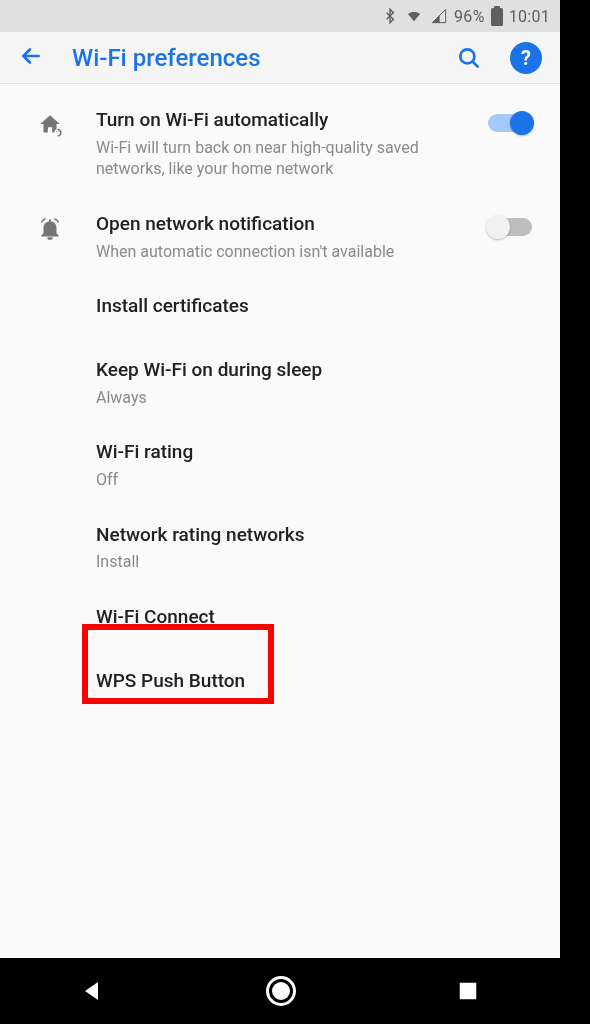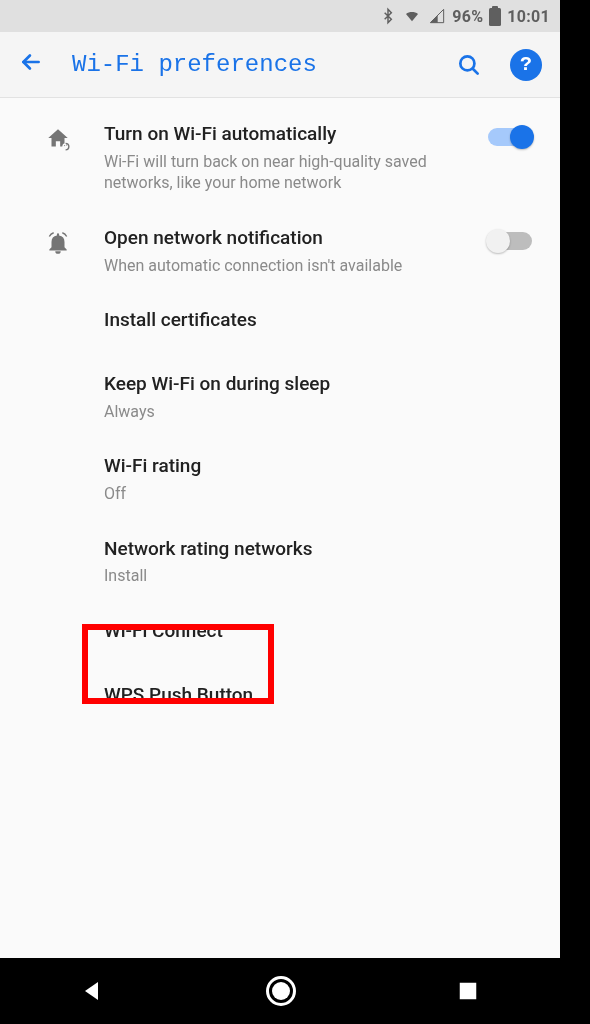--- a/index.html
+++ b/index.html
@@ -18,31 +18,30 @@
     background: #e0e0e0;
     display: flex;
     align-items: center;
     justify-content: flex-end;
     padding: 0 10px;
     gap: 6px;
     font-size: 16px;
     color: #5f5f5f;
   }
   .status-bar .ico { display: inline-flex; align-items: center; }
-  .status-bar .txt { font-weight: 700; letter-spacing: .3px; }
+  .status-bar .txt { font-weight: 400; letter-spacing: .3px; }
   
   .app-bar {
-    height: 66px;
+    height: 52px;
     background: #f5f5f5;
     display: flex;
     align-items: center;
     padding: 0 18px;
     gap: 28px;
     border-bottom: 1px solid #e2e2e2;
-    font-family: Liberation Mono, monospace;
   }
   .app-bar .back { color: #1a73e8; }
   .app-bar .title {
     flex: 1;
     color: #1a73e8;
     font-size: 24px;
     font-weight: 500;
   }
   .app-bar .search, .app-bar .help { color: #1a73e8; display: inline-flex; align-items: center; justify-content: center; }
   .app-bar .help {
@@ -52,21 +51,21 @@
   
   .list {
     flex: 1;
     background: #fafafa;
     overflow: hidden;
     padding-top: 8px;
   }
   .row {
     display: flex;
     align-items: flex-start;
-    padding: 16px 20px 16px 12px;
+    padding: 16px 20px 16px 4px;
     min-height: 64px;
   }
   .row .lead {
     width: 92px;
     display: flex;
     align-items: flex-start;
     justify-content: center;
     padding-top: 4px;
     color: #757575;
     flex-shrink: 0;

